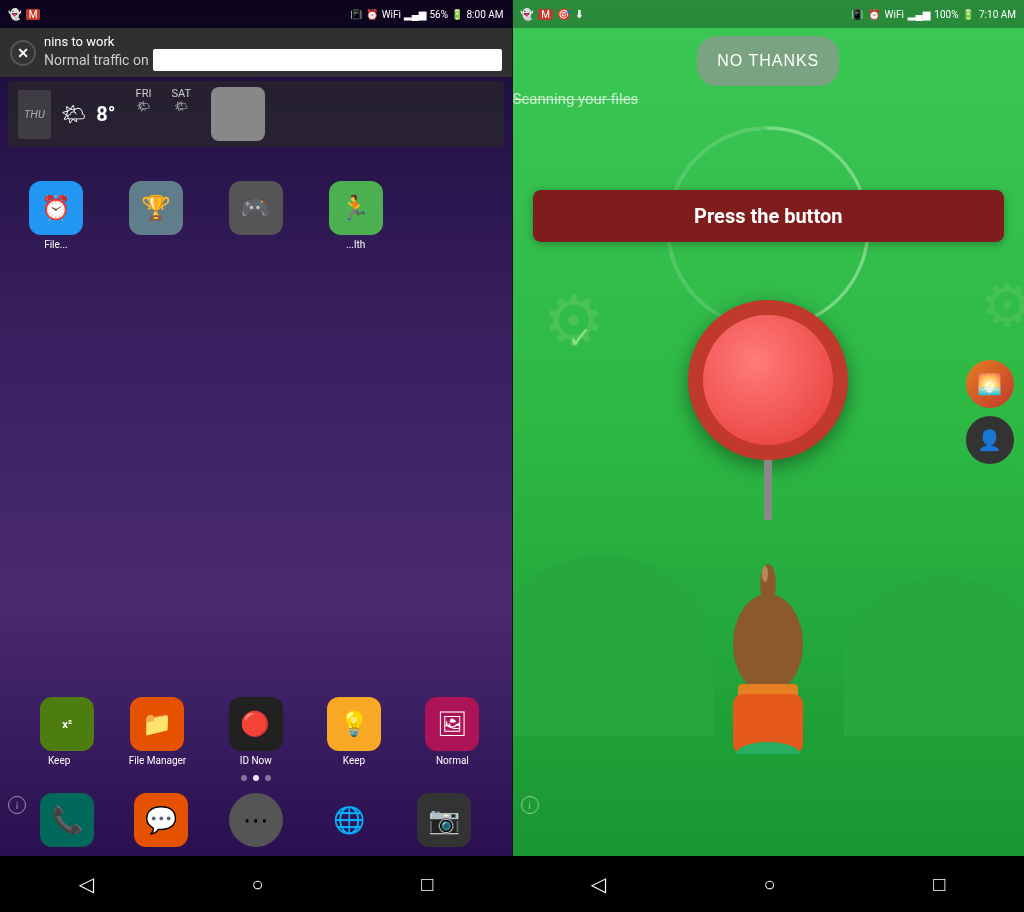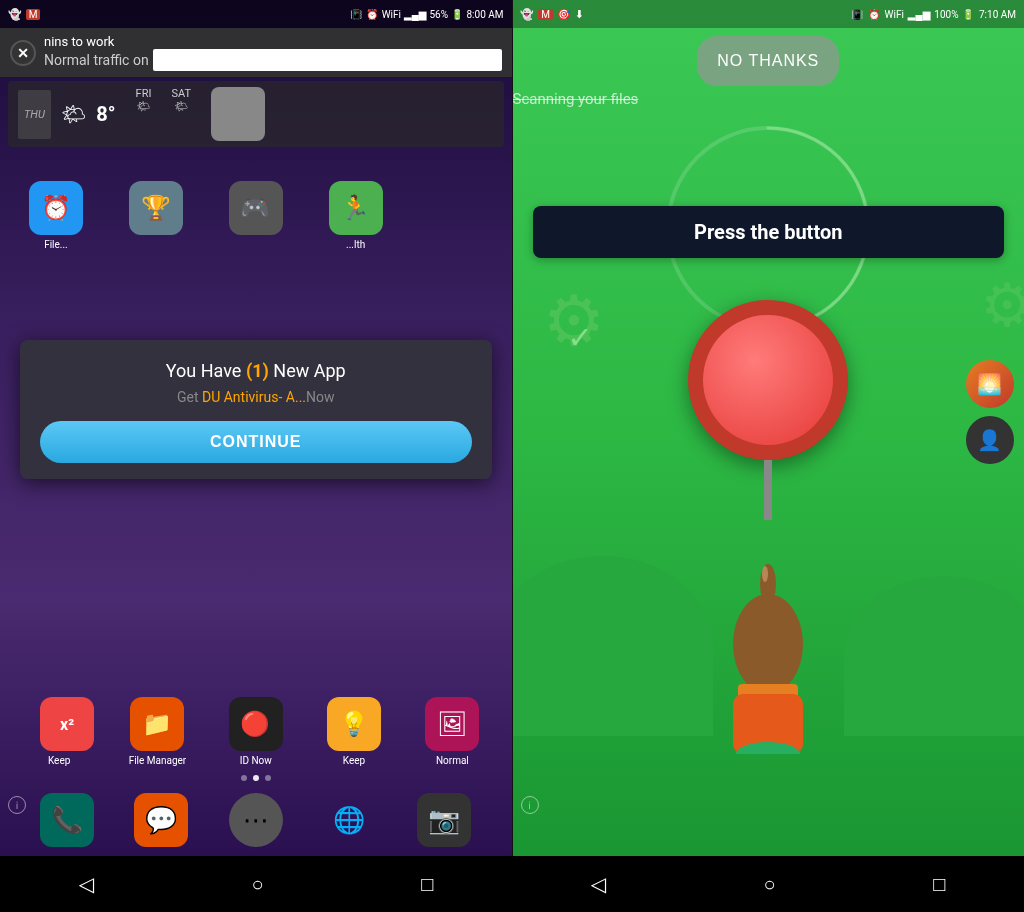--- a/index.html
+++ b/index.html
@@ -304,24 +304,24 @@
       margin: 10px auto 0;
     }
     .circle-progress svg {
       width: 100%; height: 100%;
     }
 
     
     .press-button-banner {
       position: absolute;
       z-index: 20;
-      top: 206px;
+      top: 190px;
       left: 20px;
       right: 20px;
-      background: #0f172a;
+      background: #7f1d1d;
       border-radius: 8px;
       padding: 14px 20px;
       text-align: center;
       box-shadow: 0 2px 10px rgba(0,0,0,0.3);
     }
     .press-btn-title {
       font-size: 20px;
       font-weight: bold;
       color: #fff;
     }
@@ -522,33 +522,24 @@
       <div class="app-icon-item">
         <div class="app-icon-circle" style="background:#555;">🎮</div>
         <span class="app-label"></span>
       </div>
       <div class="app-icon-item">
         <div class="app-icon-circle" style="background:#4CAF50;">🏃</div>
         <span class="app-label">...lth</span>
       </div>
     </div>
 
-    <div class="popup-dialog">
-      <div class="popup-title">
-        <span>You Have </span><span class="popup-highlight">(1)</span><span> New App</span>
-      </div>
-      <div class="popup-subtitle">
-        <span>Get </span><span class="popup-du-text">DU Antivirus- A...</span><span>Now</span>
-      </div>
-      <button class="continue-btn">CONTINUE</button>
-    </div>
 
     <div class="bottom-apps">
       <div class="app-icon-item">
-        <div class="app-icon-circle" style="background:#ef4444;font-size:16px;font-weight:bold;margin-left:16px;">x²</div>
+        <div class="app-icon-circle" style="background:#4d7c0f;font-size:11px;font-weight:bold;margin-left:16px;">x²</div>
         <span class="app-label">Keep</span>
       </div>
       <div class="app-icon-item">
         <div class="app-icon-circle" style="background:#E65100;">📁</div>
         <span class="app-label">File Manager</span>
       </div>
       <div class="app-icon-item">
         <div class="app-icon-circle" style="background:#212121;">🔴</div>
         <span class="app-label">ID Now</span>
       </div>

